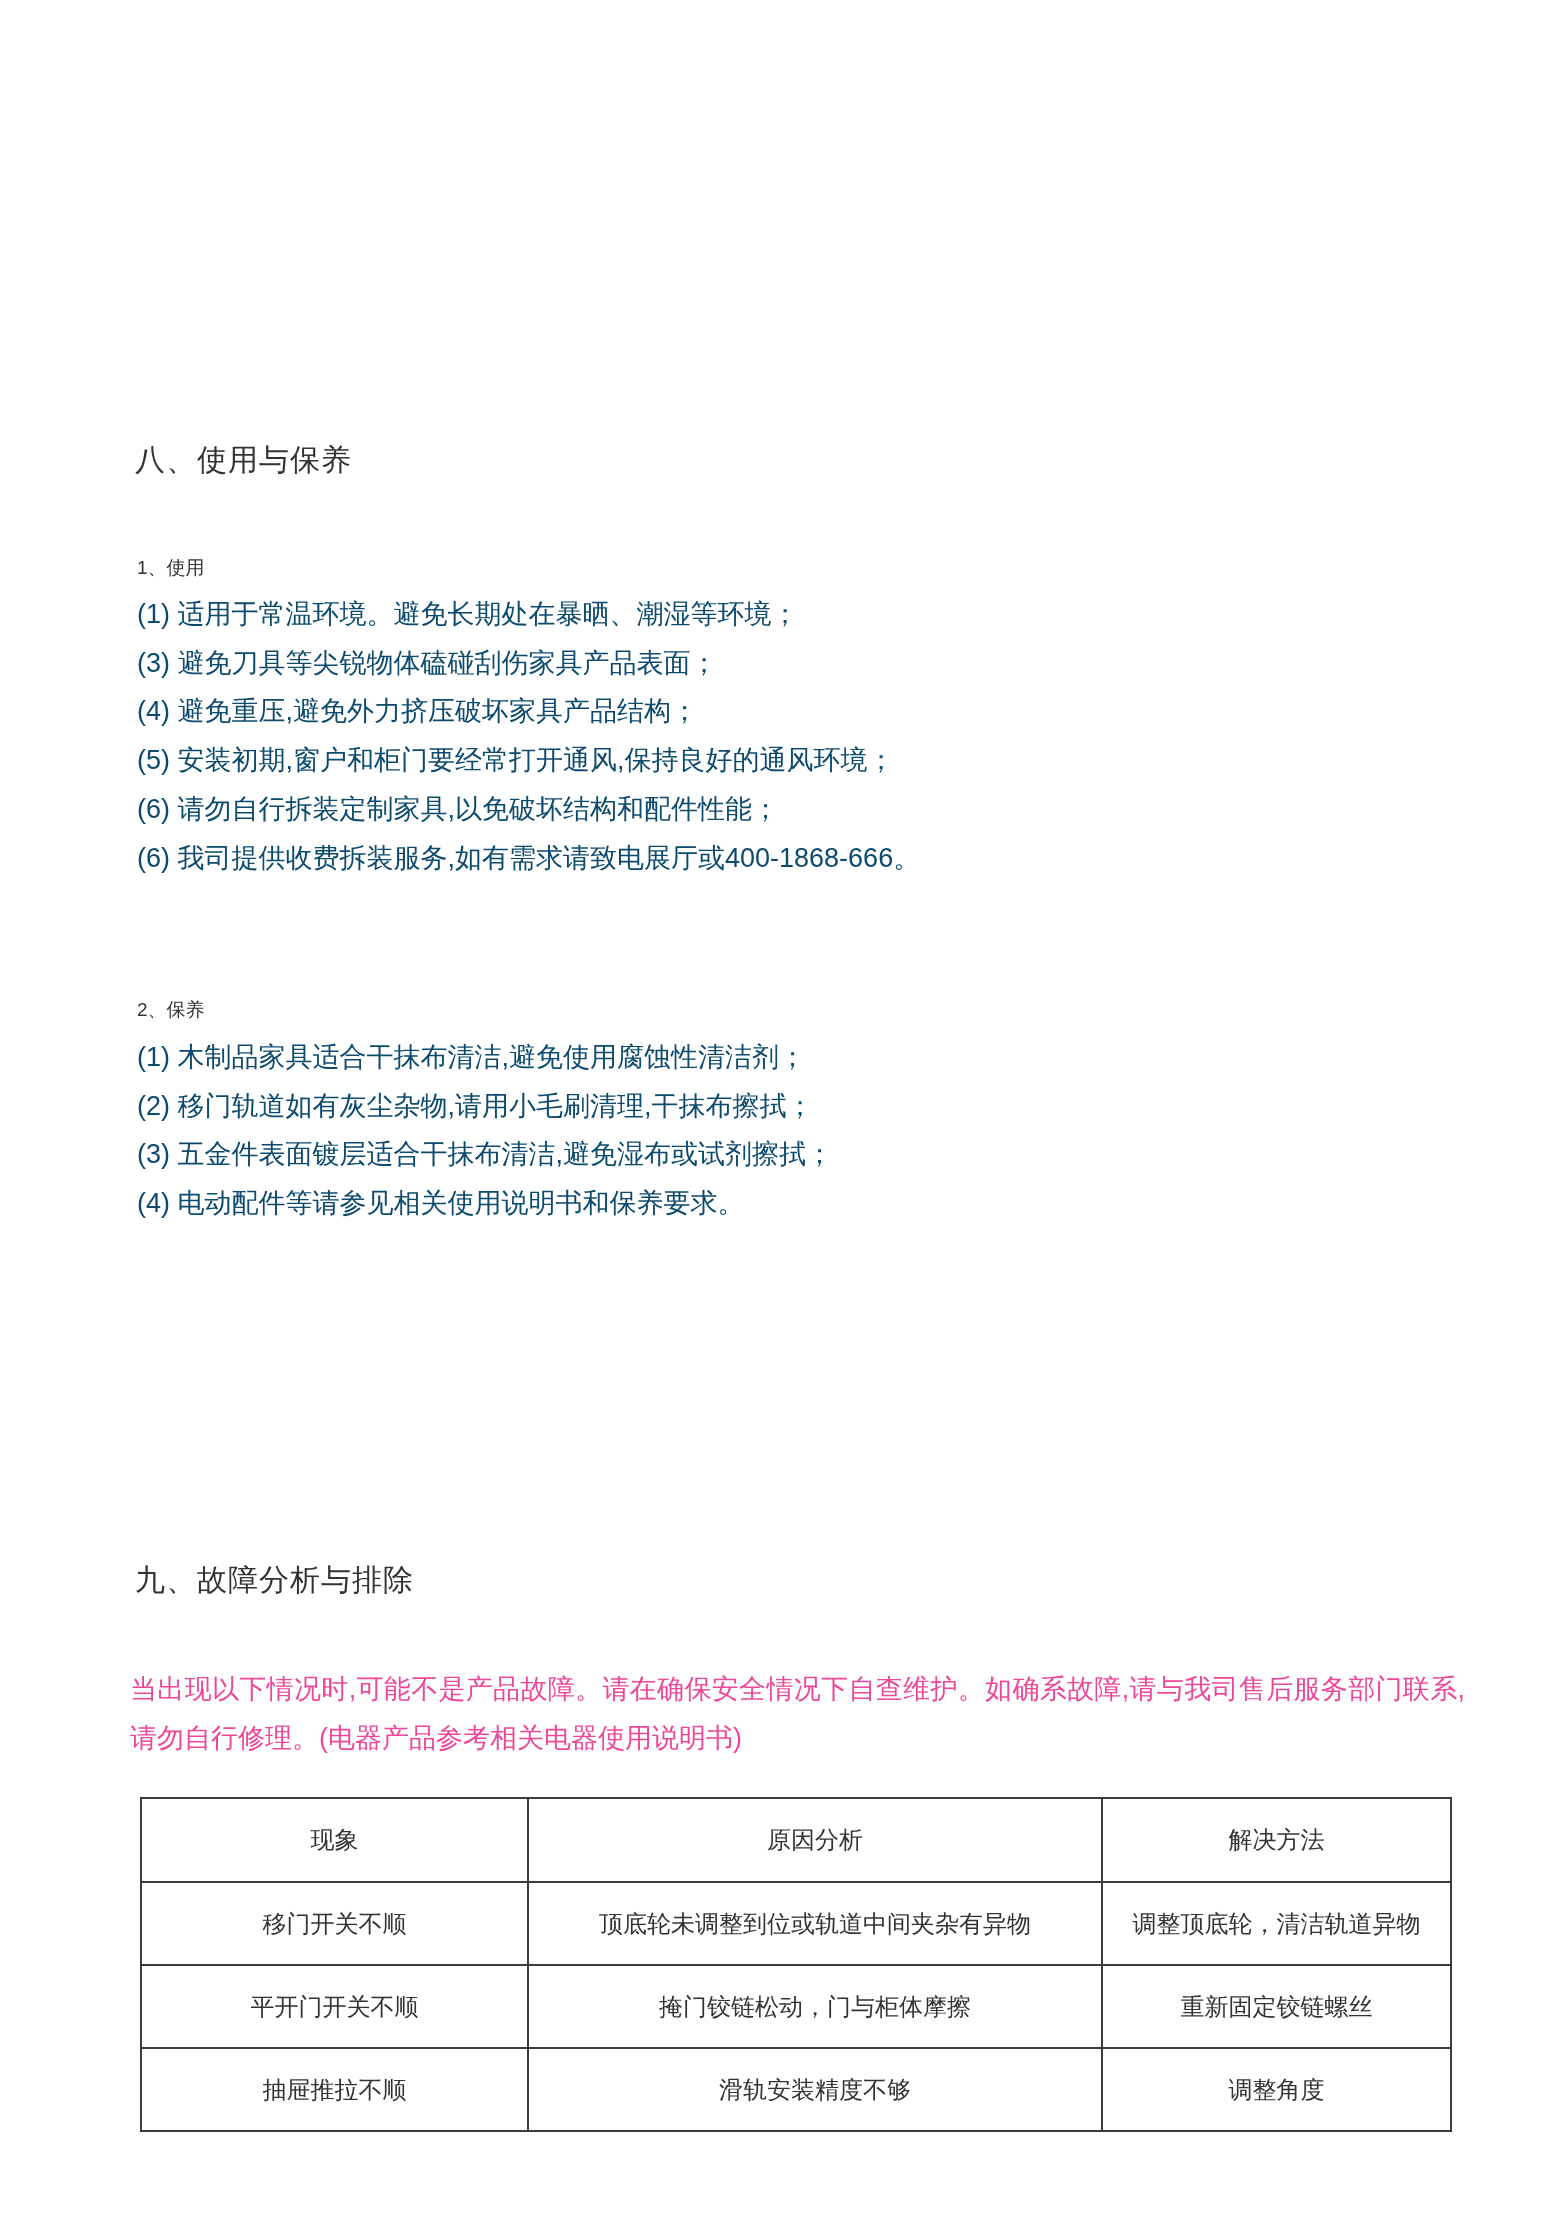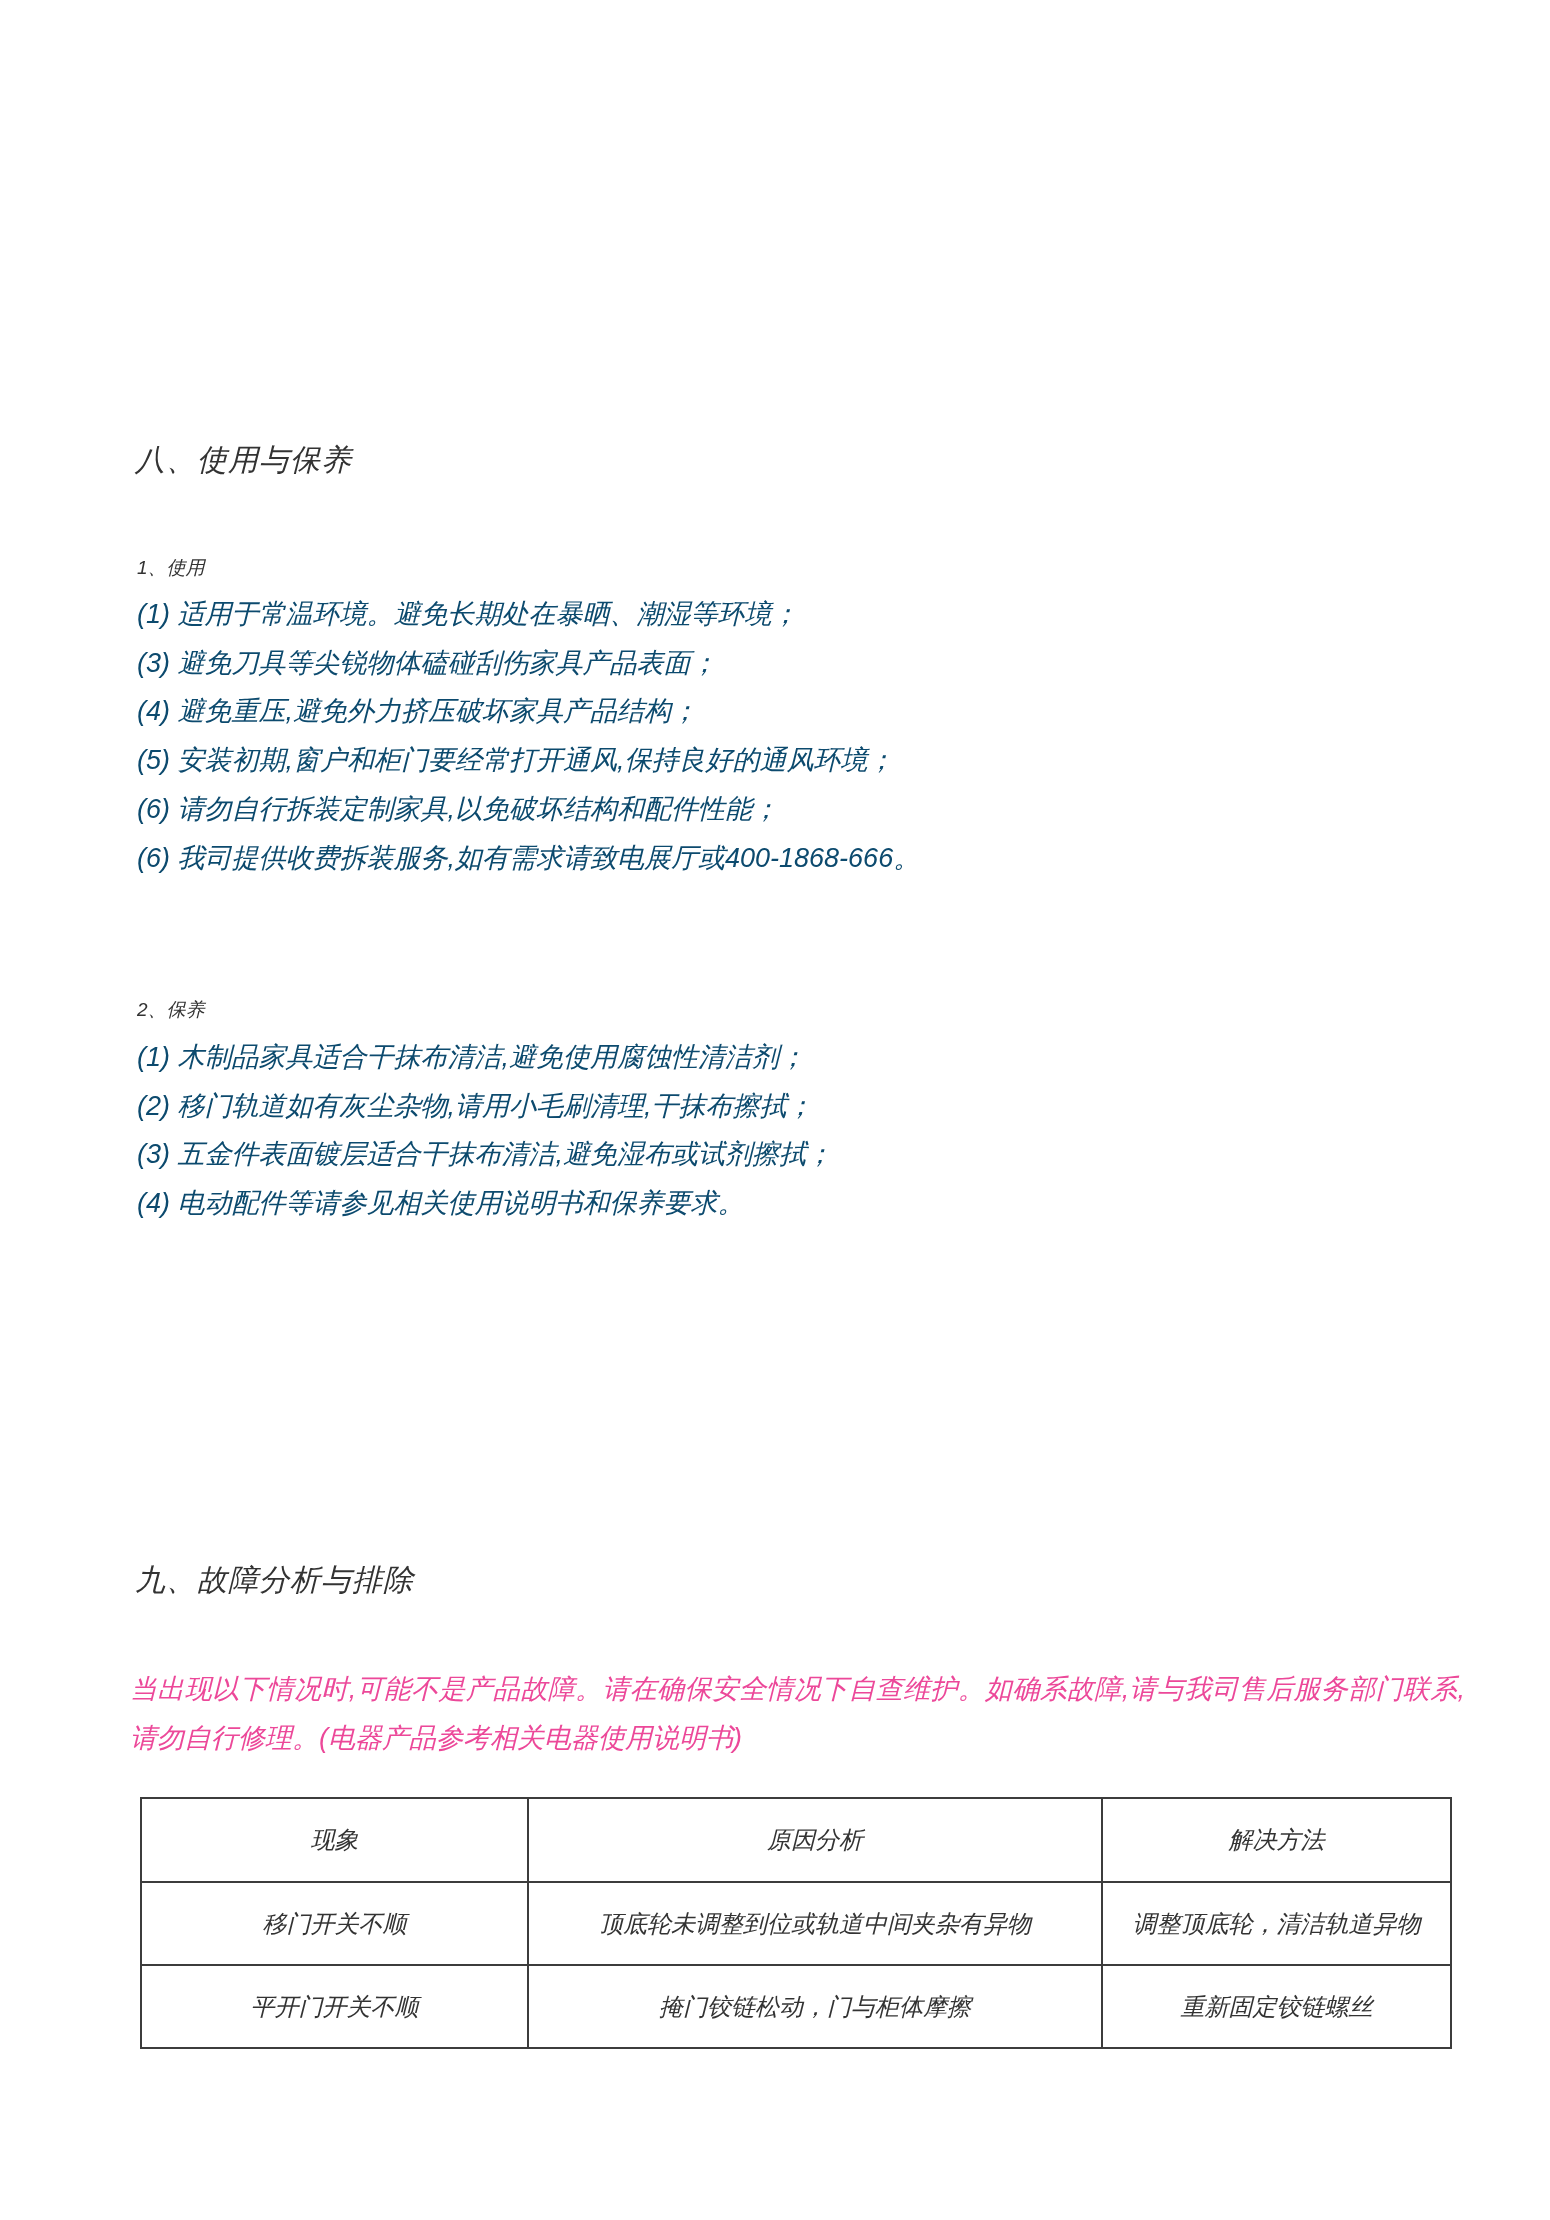--- a/index.html
+++ b/index.html
@@ -8,21 +8,20 @@
     background: #ffffff;
   }
   .page {
     position: relative;
     width: 1550px;
     height: 2220px;
     background: #ffffff;
     font-family: "Liberation Sans", "DejaVu Sans", sans-serif;
     color: #333333;
     overflow: hidden;
-    font-style: italic;
   }
   .section-title {
     position: absolute;
     left: 135px;
     font-size: 30px;
     line-height: 38px;
     color: #333333;
     letter-spacing: 1px;
   }
   .subsection-title {
@@ -125,16 +124,21 @@
       <tr>
         <td>移门开关不顺</td>
         <td>顶底轮未调整到位或轨道中间夹杂有异物</td>
         <td>调整顶底轮，清洁轨道异物</td>
       </tr>
       <tr>
         <td>平开门开关不顺</td>
         <td>掩门铰链松动，门与柜体摩擦</td>
         <td>重新固定铰链螺丝</td>
       </tr>
+      <tr>
+        <td>抽屉推拉不顺</td>
+        <td>滑轨安装精度不够</td>
+        <td>调整角度</td>
+      </tr>
     </tbody>
   </table>
 
 </div>
 
 </body></html>

